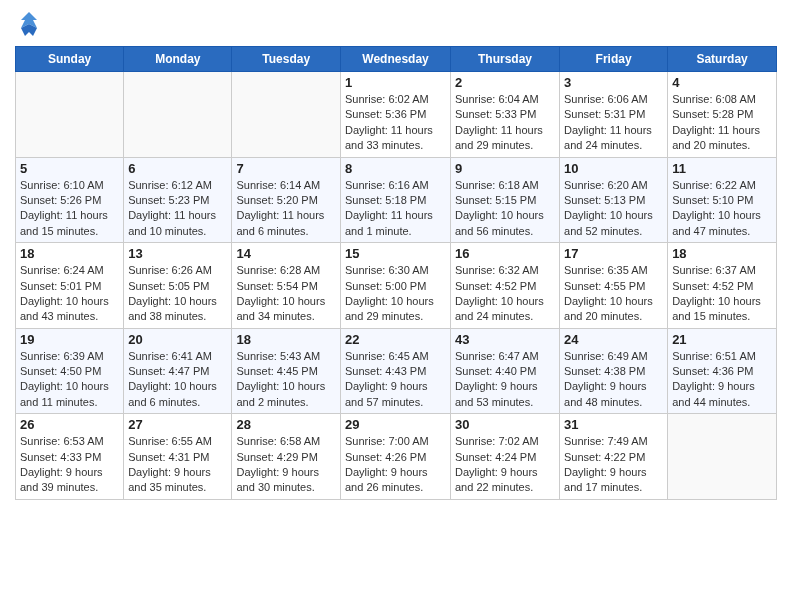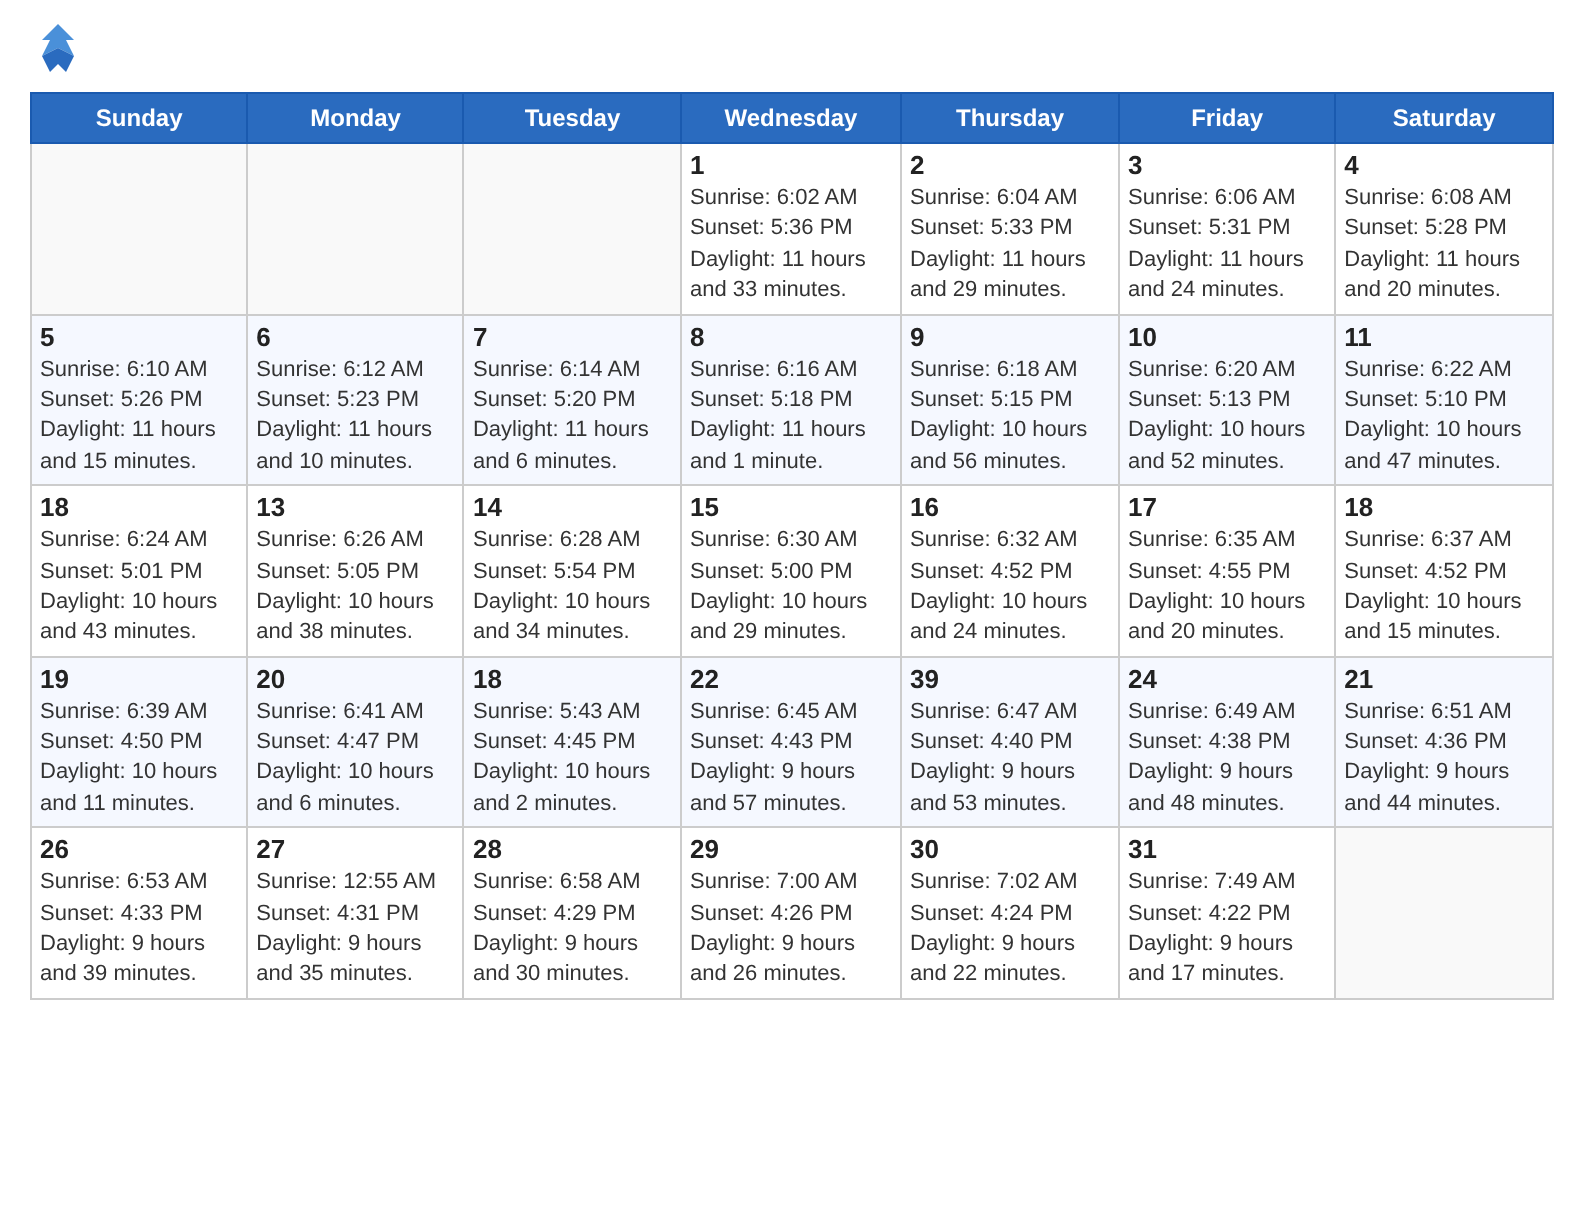--- a/index.html
+++ b/index.html
@@ -284,21 +284,21 @@
 and 2 minutes.</div>
           </td>
           <td>
             <span class="day-num">22</span>
             <div class="day-info">Sunrise: 6:45 AM
 Sunset: 4:43 PM
 Daylight: 9 hours
 and 57 minutes.</div>
           </td>
           <td>
-            <span class="day-num">39</span>
+            <span class="day-num">43</span>
             <div class="day-info">Sunrise: 6:47 AM
 Sunset: 4:40 PM
 Daylight: 9 hours
 and 53 minutes.</div>
           </td>
           <td>
             <span class="day-num">24</span>
             <div class="day-info">Sunrise: 6:49 AM
 Sunset: 4:38 PM
 Daylight: 9 hours
@@ -315,21 +315,21 @@
         <tr>
           <td>
             <span class="day-num">26</span>
             <div class="day-info">Sunrise: 6:53 AM
 Sunset: 4:33 PM
 Daylight: 9 hours
 and 39 minutes.</div>
           </td>
           <td>
             <span class="day-num">27</span>
-            <div class="day-info">Sunrise: 12:55 AM
+            <div class="day-info">Sunrise: 6:55 AM
 Sunset: 4:31 PM
 Daylight: 9 hours
 and 35 minutes.</div>
           </td>
           <td>
             <span class="day-num">28</span>
             <div class="day-info">Sunrise: 6:58 AM
 Sunset: 4:29 PM
 Daylight: 9 hours
 and 30 minutes.</div>

